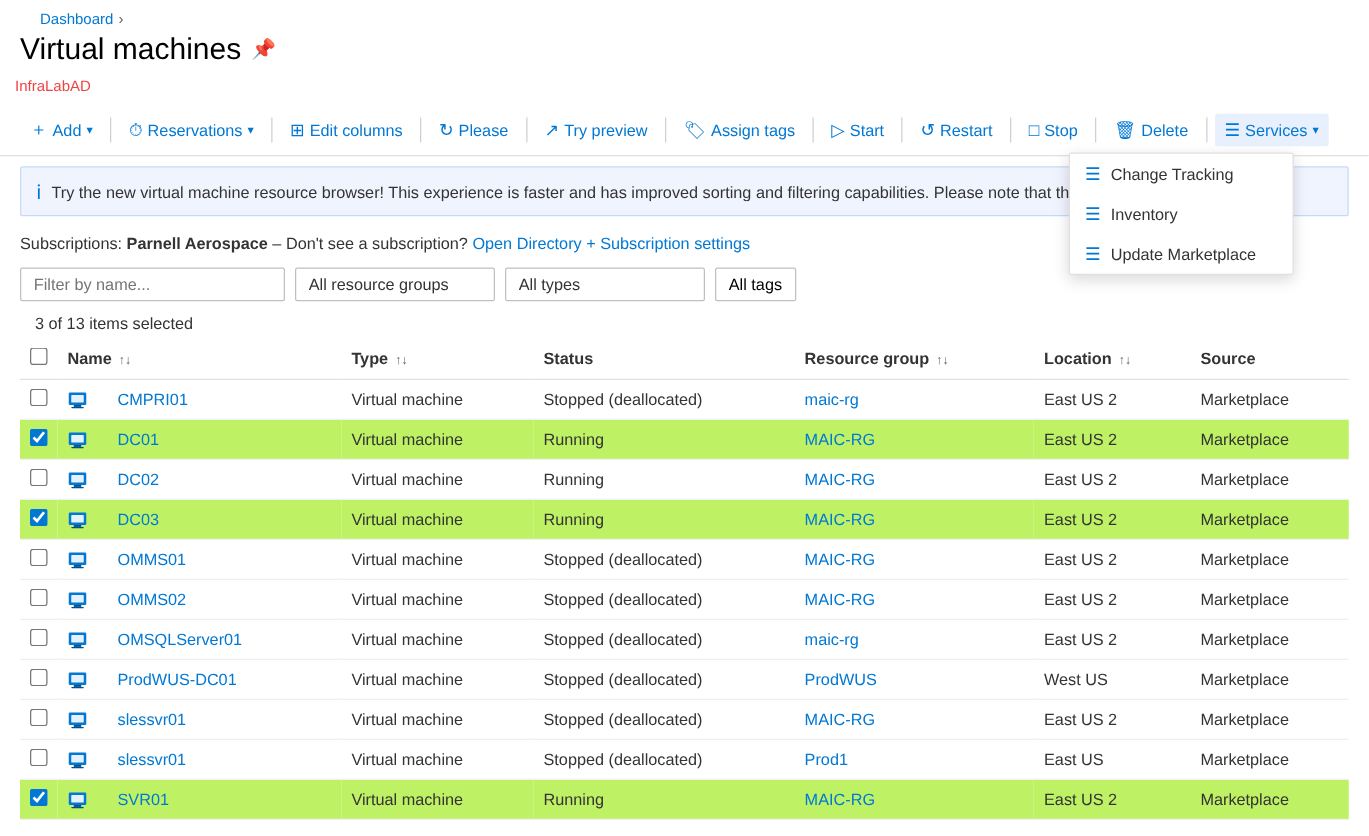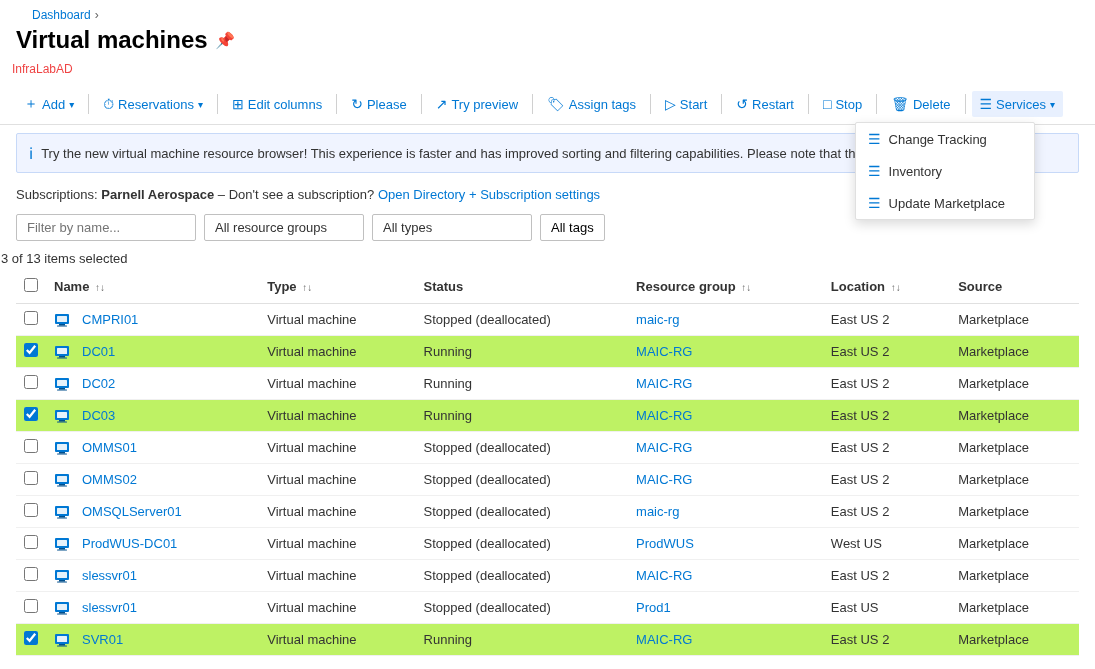--- a/index.html
+++ b/index.html
@@ -2,21 +2,21 @@
 <html><head>
   <meta charset="utf-8">
   <style>
     * { box-sizing: border-box; margin: 0; padding: 0; }
     body { font-family: 'Segoe UI', Arial, sans-serif; font-size: 13px; color: #333; background: #fff; }
     
     .breadcrumb { padding: 8px 32px 0; color: #0078d4; font-size: 12px; display: flex; align-items: center; gap: 4px; }
     .breadcrumb span { color: #666; }
     
     .page-header { padding: 4px 16px 8px; display: flex; align-items: center; gap: 8px; }
-    .page-title { font-size: 24px; font-weight: 700; color: #000; }
+    .page-title { font-size: 24px; font-weight: 400; color: #000; }
     .pin-icon { color: #666; font-size: 16px; cursor: pointer; }
     .subtitle { padding: 0 12px 8px; font-size: 12px; color: #ef4444; }
     
     .toolbar { padding: 6px 16px; display: flex; align-items: center; gap: 2px; border-bottom: 1px solid #e0e0e0; flex-wrap: nowrap; position: relative; }
     .toolbar-btn { display: flex; align-items: center; gap: 4px; padding: 5px 8px; border: none; background: none; cursor: pointer; color: #0078d4; font-size: 13px; border-radius: 2px; white-space: nowrap; }
     .toolbar-btn .icon { font-size: 14px; }
     .toolbar-separator { width: 1px; height: 20px; background: #d0d0d0; margin: 0 4px; }
     .toolbar-btn.services-active { background: #e8f0fe; }
     
     .dropdown-menu { position: absolute; top: 38px; right: 60px; background: #fff; border: 1px solid #e0e0e0; box-shadow: 0 4px 12px rgba(0,0,0,0.15); z-index: 100; min-width: 180px; border-radius: 2px; }
@@ -24,43 +24,43 @@
     .dropdown-item .menu-icon { color: #0078d4; font-size: 14px; }
     
     .notification-bar { margin: 8px 16px; padding: 8px 12px; background: #f0f4ff; border: 1px solid #c7d9f8; border-radius: 2px; display: flex; align-items: center; gap: 8px; font-size: 13px; }
     .notification-icon { color: #0078d4; font-size: 16px; flex-shrink: 0; }
     .notification-text { color: #333; overflow: hidden; text-overflow: ellipsis; white-space: nowrap; }
     
     .subscriptions-bar { padding: 6px 16px; font-size: 13px; color: #333; }
     .subscriptions-bar a { color: #0078d4; text-decoration: none; }
     
     .filters { padding: 6px 16px; display: flex; gap: 8px; align-items: center; }
-    .filter-input { padding: 5px 10px; border: 1px solid #c0c0c0; border-radius: 2px; font-size: 13px; width: 180px; color: #999; }
+    .filter-input { padding: 5px 10px; border: 1px solid #c0c0c0; border-radius: 2px; font-size: 13px; width: 212px; color: #999; }
     .filter-select-btn { padding: 5px 30px 5px 10px; border: 1px solid #c0c0c0; border-radius: 2px; font-size: 13px; background: #fff; cursor: pointer; color: #333; appearance: none; min-width: 160px; }
     .all-tags-btn { padding: 5px 10px; border: 1px solid #c0c0c0; border-radius: 2px; font-size: 13px; background: #fff; cursor: pointer; }
     
-    .item-count { padding: 4px 1px; font-size: 13px; color: #333; }
+    .item-count { padding: 4px 28px; font-size: 13px; color: #333; }
     
     .table-container { padding: 0 16px; overflow-x: auto; }
     table { width: 100%; border-collapse: collapse; font-size: 13px; }
     thead tr { border-bottom: 1px solid #e0e0e0; }
     th { padding: 8px 8px; text-align: left; font-weight: 600; color: #333; cursor: pointer; white-space: nowrap; user-select: none; }
     th .sort-arrows { color: #666; font-size: 10px; margin-left: 2px; }
     td { padding: 7px 8px; border-bottom: 1px solid #f0f0f0; vertical-align: middle; }
     tr.selected { background: #bef264; }
     
     .checkbox-col { width: 30px; }
     .cb { width: 14px; height: 14px; cursor: pointer; accent-color: #0078d4; }
     .cb-header { width: 14px; height: 14px; cursor: pointer; accent-color: #0078d4; }
     
     .vm-icon { display: inline-block; width: 16px; height: 16px; margin-right: 4px; vertical-align: middle; }
     .vm-name-link { color: #0078d4; text-decoration: none; }
     .rg-link { color: #0078d4; text-decoration: none; }
     
-    .name-cell { display: flex; align-items: center; gap: 8px; }
+    .name-cell { display: flex; align-items: center; gap: 20px; }
   </style>
 </head>
 <body>
 
 <div class="breadcrumb">
   <a href="#" style="color:#0078d4;text-decoration:none;">Dashboard</a>
   <span>›</span>
 </div>
 
 <div class="page-header">

